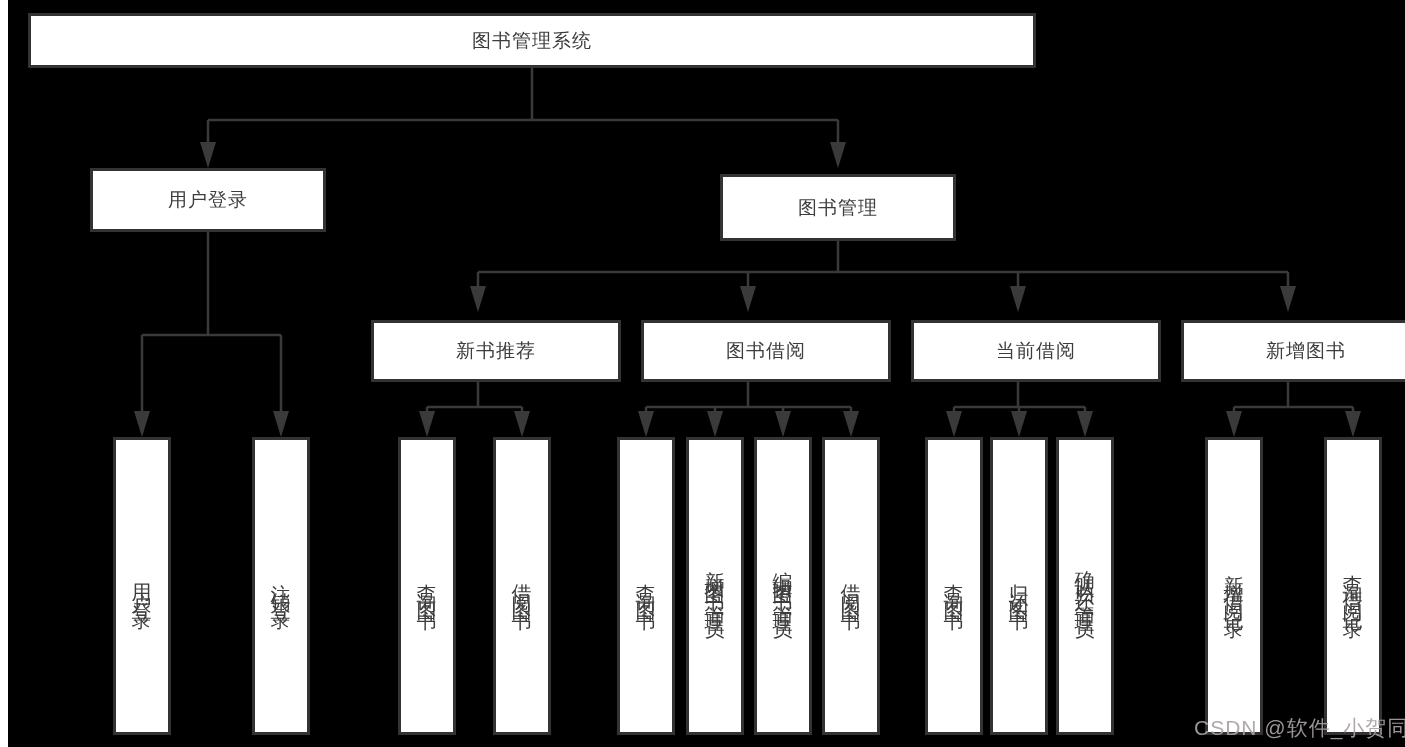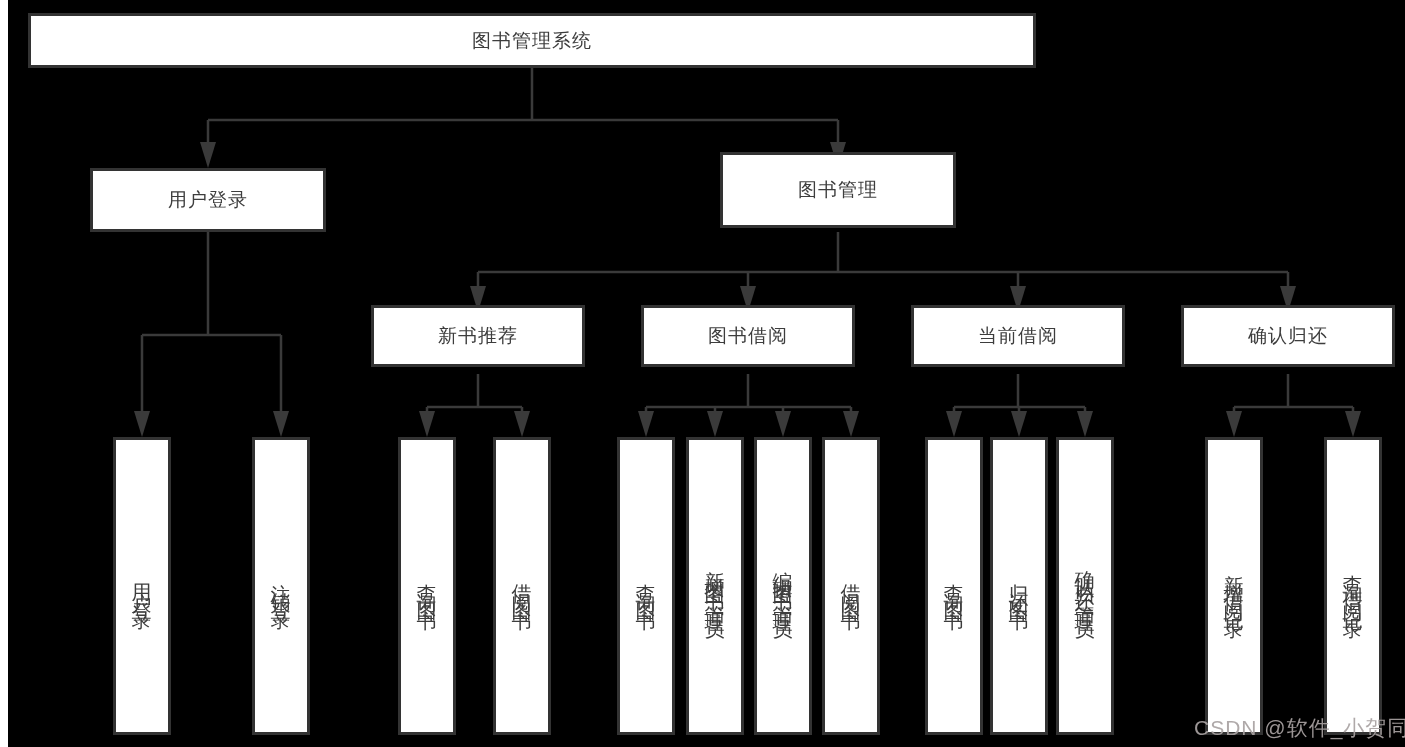--- a/index.html
+++ b/index.html
@@ -32,22 +32,22 @@
     align-items: center;
     justify-content: center;
     color: #3d3d3d;
     font-size: 19px;
     letter-spacing: 1px;
     z-index: 1;
     white-space: nowrap;
   }
   .node.root  { left: 20px;  top: 13px;  width: 1008px; height: 55px; }
   .node.lvl2a { left: 82px;  top: 168px; width: 236px;  height: 64px; }
-  .node.lvl2b { left: 712px; top: 152px; width: 236px;  height: 76px; align-items: center; }
-  .node.lvl3  { top: 305px; width: 214px; height: 62px; font-family: Liberation Serif, serif; }
+  .node.lvl2b { left: 712px; top: 174px; width: 236px;  height: 67px; align-items: center; }
+  .node.lvl3  { top: 320px; width: 250px; height: 62px; font-family: Liberation Serif, serif; }
   .node.g0 { left: 363px; }
   .node.g1 { left: 633px; }
   .node.g2 { left: 903px; }
   .node.g3 { left: 1173px; }
   .node.leaf {
     top: 437px;
     width: 58px;
     height: 298px;
     border-width: 3px;
   }
@@ -130,21 +130,21 @@
   <div class="node lvl3 g0">
     <span>新书推荐</span>
   </div>
   <div class="node lvl3 g2">
     <span>当前借阅</span>
   </div>
   <div class="node lvl3 g1">
     <span>图书借阅</span>
   </div>
   <div class="node lvl3 g3">
-    <span>确认归还</span>
+    <span>新增图书</span>
   </div>
 
   <div class="node leaf" style="left:105px">
     <span class="vtext">用户登录</span>
   </div>
   <div class="node leaf" style="left:244px">
     <span class="vtext">注销登录</span>
   </div>
 
   <div class="node leaf" style="left:390px">

